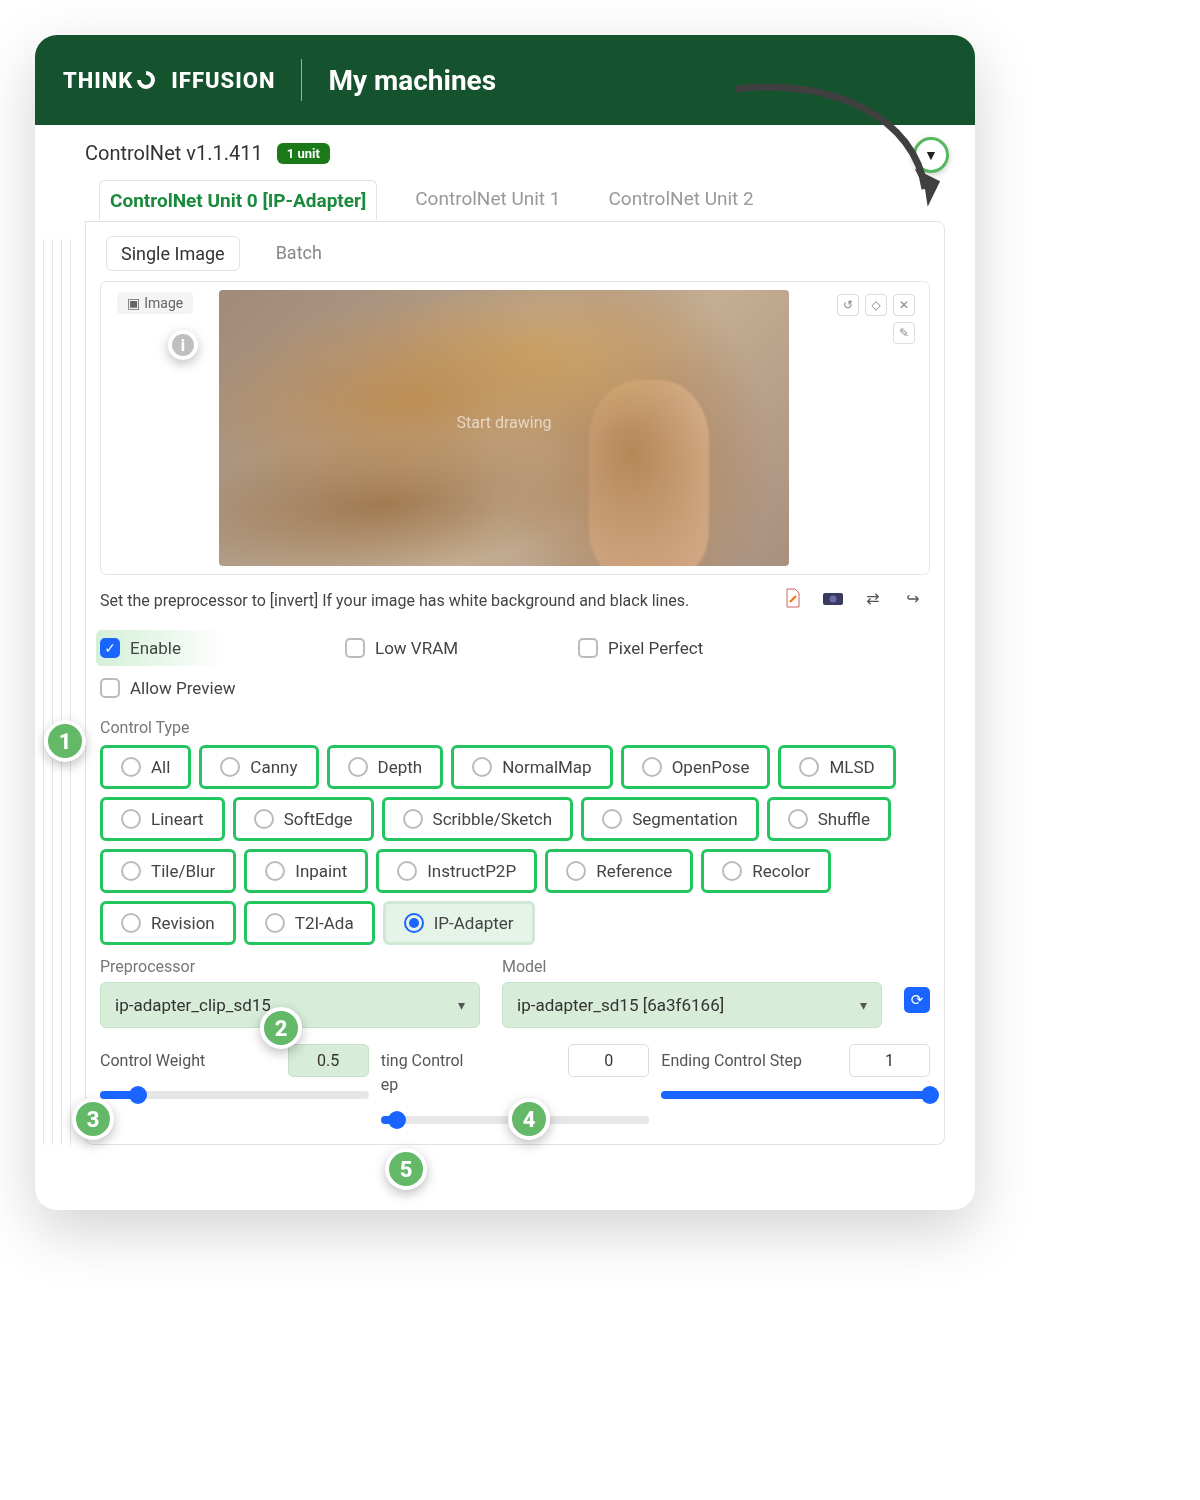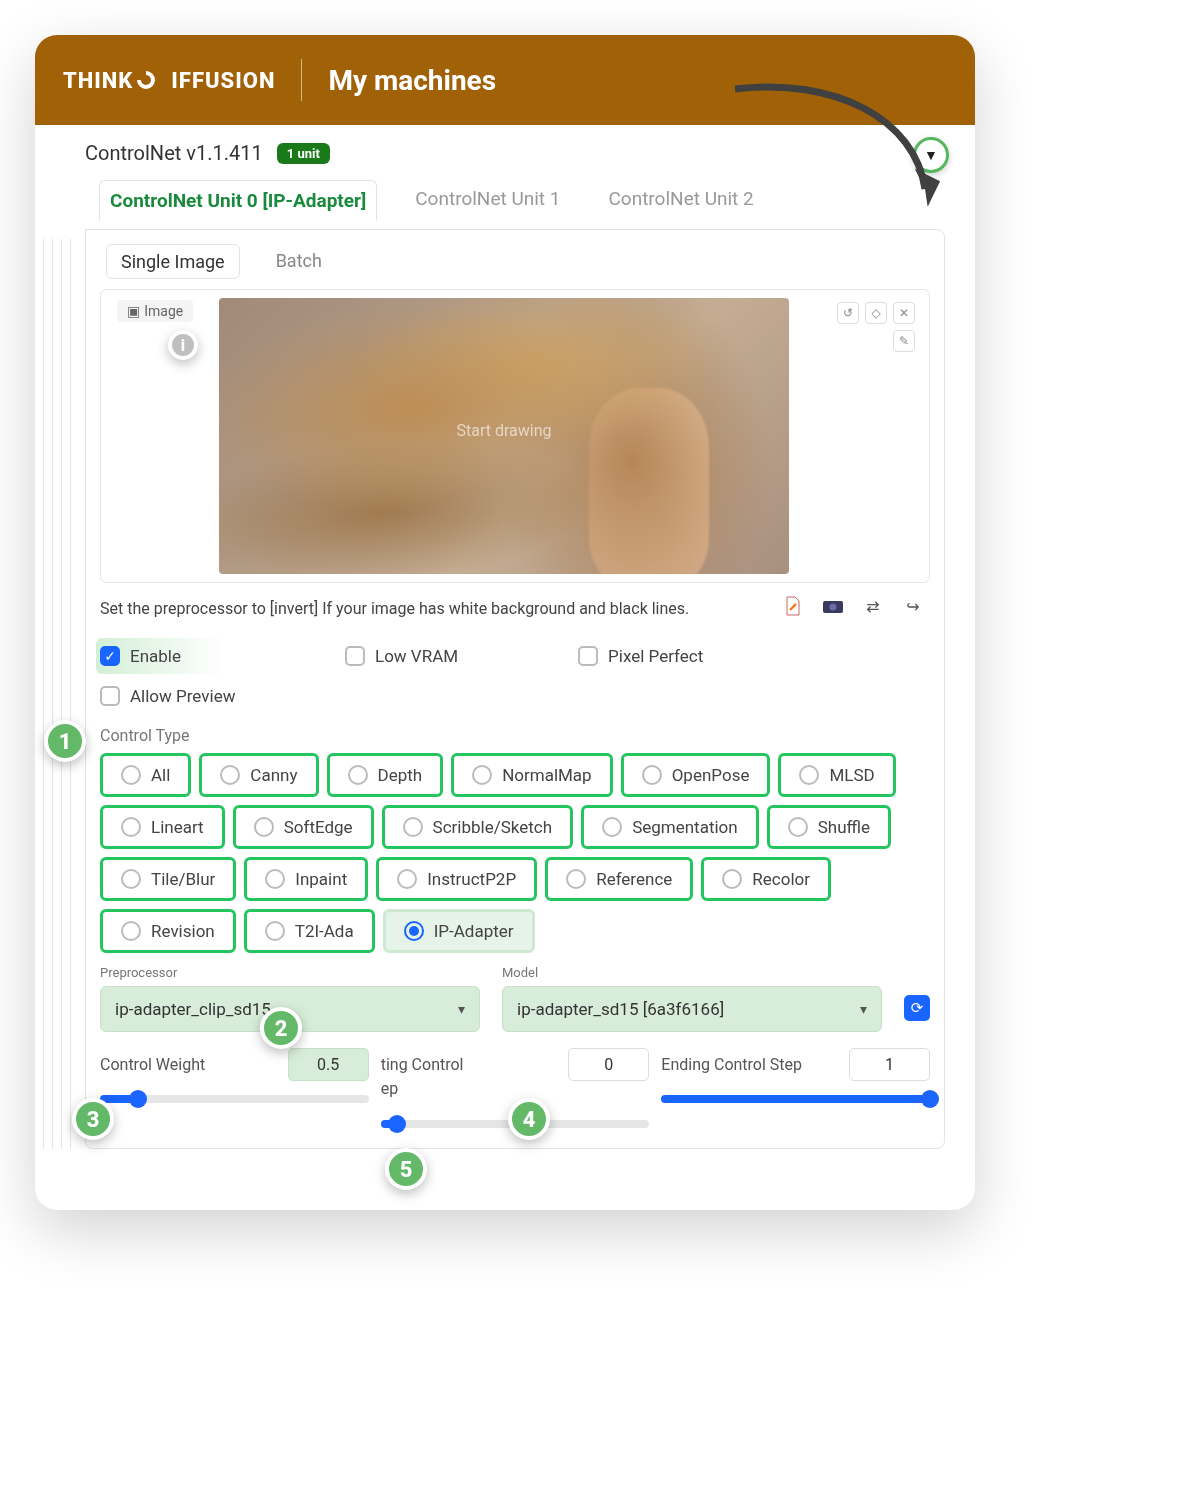--- a/index.html
+++ b/index.html
@@ -1,34 +1,34 @@
 <!DOCTYPE html>
 <html><head>
 <meta charset="utf-8">
 <style>
 * { box-sizing: border-box; margin: 0; padding: 0; }
 body { font-family: -apple-system, BlinkMacSystemFont, "Segoe UI", Roboto, Helvetica, Arial, sans-serif; background: #fff; width: 1200px; height: 1500px; overflow: hidden; position: relative; }
 .card { position: absolute; left: 35px; top: 35px; width: 940px; height: 1175px; border-radius: 22px; box-shadow: 0 20px 60px rgba(0,0,0,0.18); overflow: hidden; background: #fff; }
-.header { background: #a16207; height: 90px; display: flex; align-items: center; padding: 0 28px; color: #fff; }
+.header { background: #14532d; height: 90px; display: flex; align-items: center; padding: 0 28px; color: #fff; }
 .logo { font-weight: 800; font-size: 22px; letter-spacing: 1px; display: flex; align-items: center; }
 .logo .diff { margin-left: 12px; }
 .logo svg { display: inline-block; vertical-align: middle; }
 .vdiv { width: 1px; height: 42px; background: rgba(255,255,255,0.55); margin: 0 26px; }
 .navlink { font-size: 28px; font-weight: 700; color: #fff; }
 .body { padding: 16px 0 0 50px; position: relative; }
 .layerbars { position: absolute; left: 8px; top: 114px; bottom: 0; display: flex; }
 .layerbars div { width: 9px; border-left: 1px solid #e5e5e5; margin-right: 0; }
 .title-row { display: flex; align-items: center; gap: 14px; margin-bottom: 14px; }
 .title { font-size: 20px; color: #333; }
 .badge { background: #1a7a1a; color: #fff; font-size: 13px; font-weight: 700; padding: 3px 10px; border-radius: 6px; }
 .expand-btn { position: absolute; right: 26px; top: 12px; width: 36px; height: 36px; border-radius: 50%; border: 3px solid #57b75f; background: #fff; display: flex; align-items: center; justify-content: center; font-size: 14px; color: #222; box-shadow: 0 2px 6px rgba(0,0,0,0.2); }
 .tabs { display: flex; gap: 28px; border-bottom: 1px solid transparent; padding-left: 14px; }
 .tab { font-size: 19px; color: #999; padding: 8px 10px; cursor: pointer; }
 .tab.active { color: #1a8a3d; font-weight: 700; border: 1px solid #e3e3e3; border-bottom: 1px solid #fff; border-radius: 6px 6px 0 0; background: #fff; position: relative; top: 1px; }
-.panel { border: 1px solid #e3e3e3; border-radius: 0 8px 8px 8px; padding: 10px 10px 20px; margin-right: 30px; margin-top: 8px; }
+.panel { border: 1px solid #e3e3e3; border-radius: 0 8px 8px 8px; padding: 10px 10px 20px; margin-right: 30px; }
 .subtabs { display: flex; gap: 22px; padding: 4px 10px 6px; }
 .subtab { font-size: 18px; color: #888; padding: 6px 14px; border-radius: 6px; cursor: pointer; }
 .subtab.active { color: #333; border: 1px solid #e3e3e3; }
 .img-area { border: 1px solid #e6e6e6; border-radius: 6px; padding: 8px; margin: 4px 4px 10px; position: relative; display: flex; gap: 10px; }
 .img-label { position: absolute; left: 16px; top: 10px; background: #f4f4f4; padding: 3px 10px; font-size: 14px; color: #666; border-radius: 4px; display: flex; align-items: center; gap: 4px; z-index: 2; }
 .thumb { position: relative; width: 570px; height: 276px; border-radius: 4px; margin-left: 110px; overflow: hidden; background: linear-gradient(135deg, #a08a78 0%, #b09a85 30%, #c4ad92 60%, #a89080 100%); }
 
 .thumb::before { content: ""; position: absolute; right: 80px; top: 90px; width: 120px; height: 200px; background: linear-gradient(180deg, #e9c9a8, #d9b190); border-radius: 50px 50px 40px 40px / 60px 60px 50px 50px; filter: blur(1px); }
 .thumb::after { content: ""; position: absolute; inset: -30px; background:
   radial-gradient(ellipse 320px 160px at 35% 40%, rgba(190,140,80,0.9), rgba(190,140,80,0) 65%),
@@ -52,21 +52,21 @@
 .check.enabled-hl { background: linear-gradient(90deg, rgba(130,210,140,0.35), rgba(130,210,140,0)); padding: 8px 44px 8px 4px; border-radius: 6px; margin-left: -4px; }
 .section-label { font-size: 16px; color: #777; padding: 20px 4px 8px; }
 .radio-grid { display: flex; flex-wrap: wrap; gap: 8px; padding: 0 4px; }
 .radio { display: flex; align-items: center; gap: 10px; border: 3px solid #22c55e; border-radius: 6px; padding: 9px 18px; font-size: 17px; color: #444; cursor: pointer; background: #fff; }
 .rdot { width: 20px; height: 20px; border: 2px solid #bbb; border-radius: 50%; display: flex; align-items: center; justify-content: center; }
 .radio.sel { background: #e6f3e8; border-color: #cfe8d2; }
 .radio.sel .rdot { border-color: #1a64ff; }
 .radio.sel .rdot::after { content: ""; width: 10px; height: 10px; background: #1a64ff; border-radius: 50%; }
 .split { display: flex; gap: 22px; padding: 12px 4px 0; }
 .col { flex: 1; position: relative; }
-.sel-label { font-size: 13px; color: #777; margin-bottom: 6px; display: block; }
+.sel-label { font-size: 16px; color: #777; margin-bottom: 6px; display: block; }
 .select { background: #d7ecd9; border: 1px solid #c6e1c8; border-radius: 6px; padding: 12px 40px 12px 14px; font-size: 17px; color: #333; position: relative; cursor: pointer; }
 .select::after { content: "▾"; position: absolute; right: 14px; top: 50%; transform: translateY(-50%); color: #555; font-size: 14px; }
 .refresh { width: 26px; height: 26px; background: #1a64ff; color: #fff; border-radius: 5px; display: flex; align-items: center; justify-content: center; font-size: 15px; cursor: pointer; margin-top: 30px; }
 .sliders { display: flex; gap: 12px; padding: 16px 4px 0; align-items: flex-start; }
 .sld { flex: 1; }
 .sld-row { display: flex; align-items: center; gap: 10px; justify-content: space-between; }
 .sld-label { font-size: 16px; color: #555; }
 .sld-val { width: 81px; text-align: center; border: 1px solid #ddd; border-radius: 5px; padding: 6px 0; font-size: 16px; color: #333; background: #fff; }
 .sld-val.hl { background: #d7ecd9; border-color: #c6e1c8; }
 .track { position: relative; height: 8px; background: #e6e6e6; border-radius: 5px; margin-top: 14px; }

